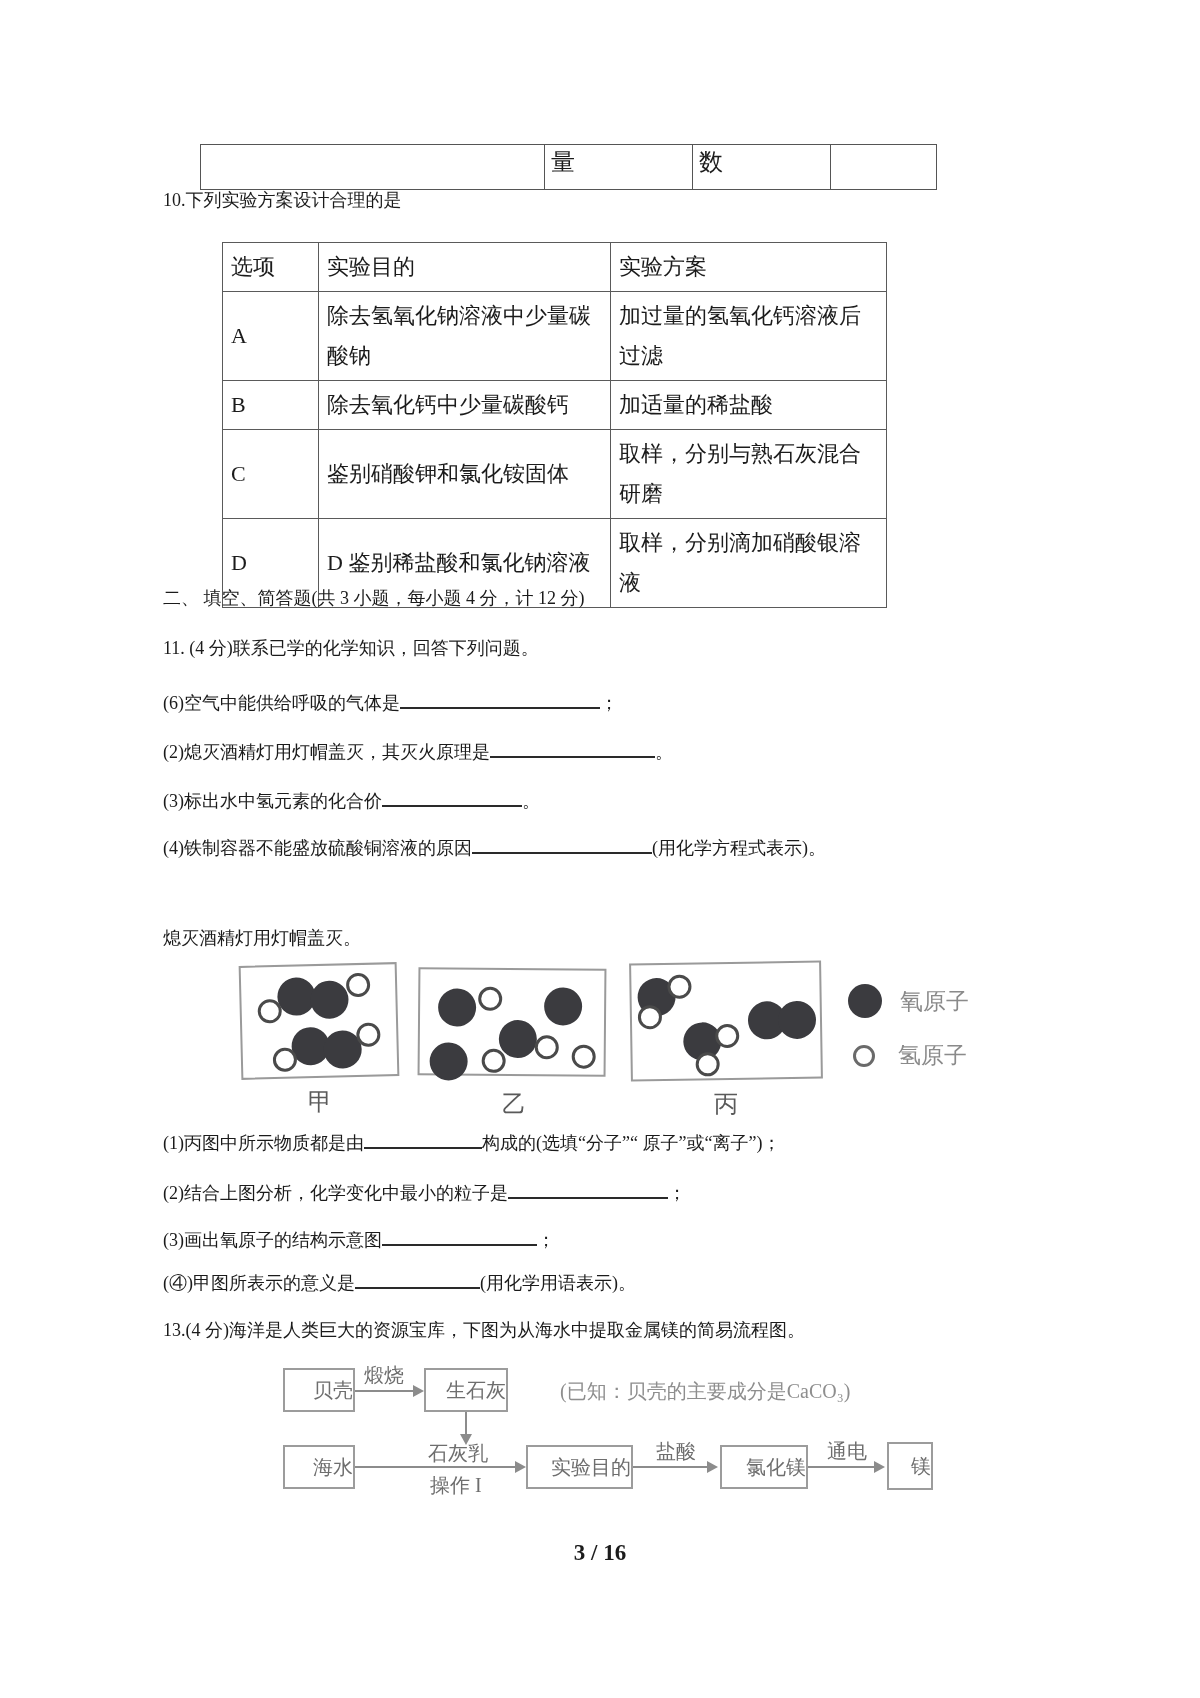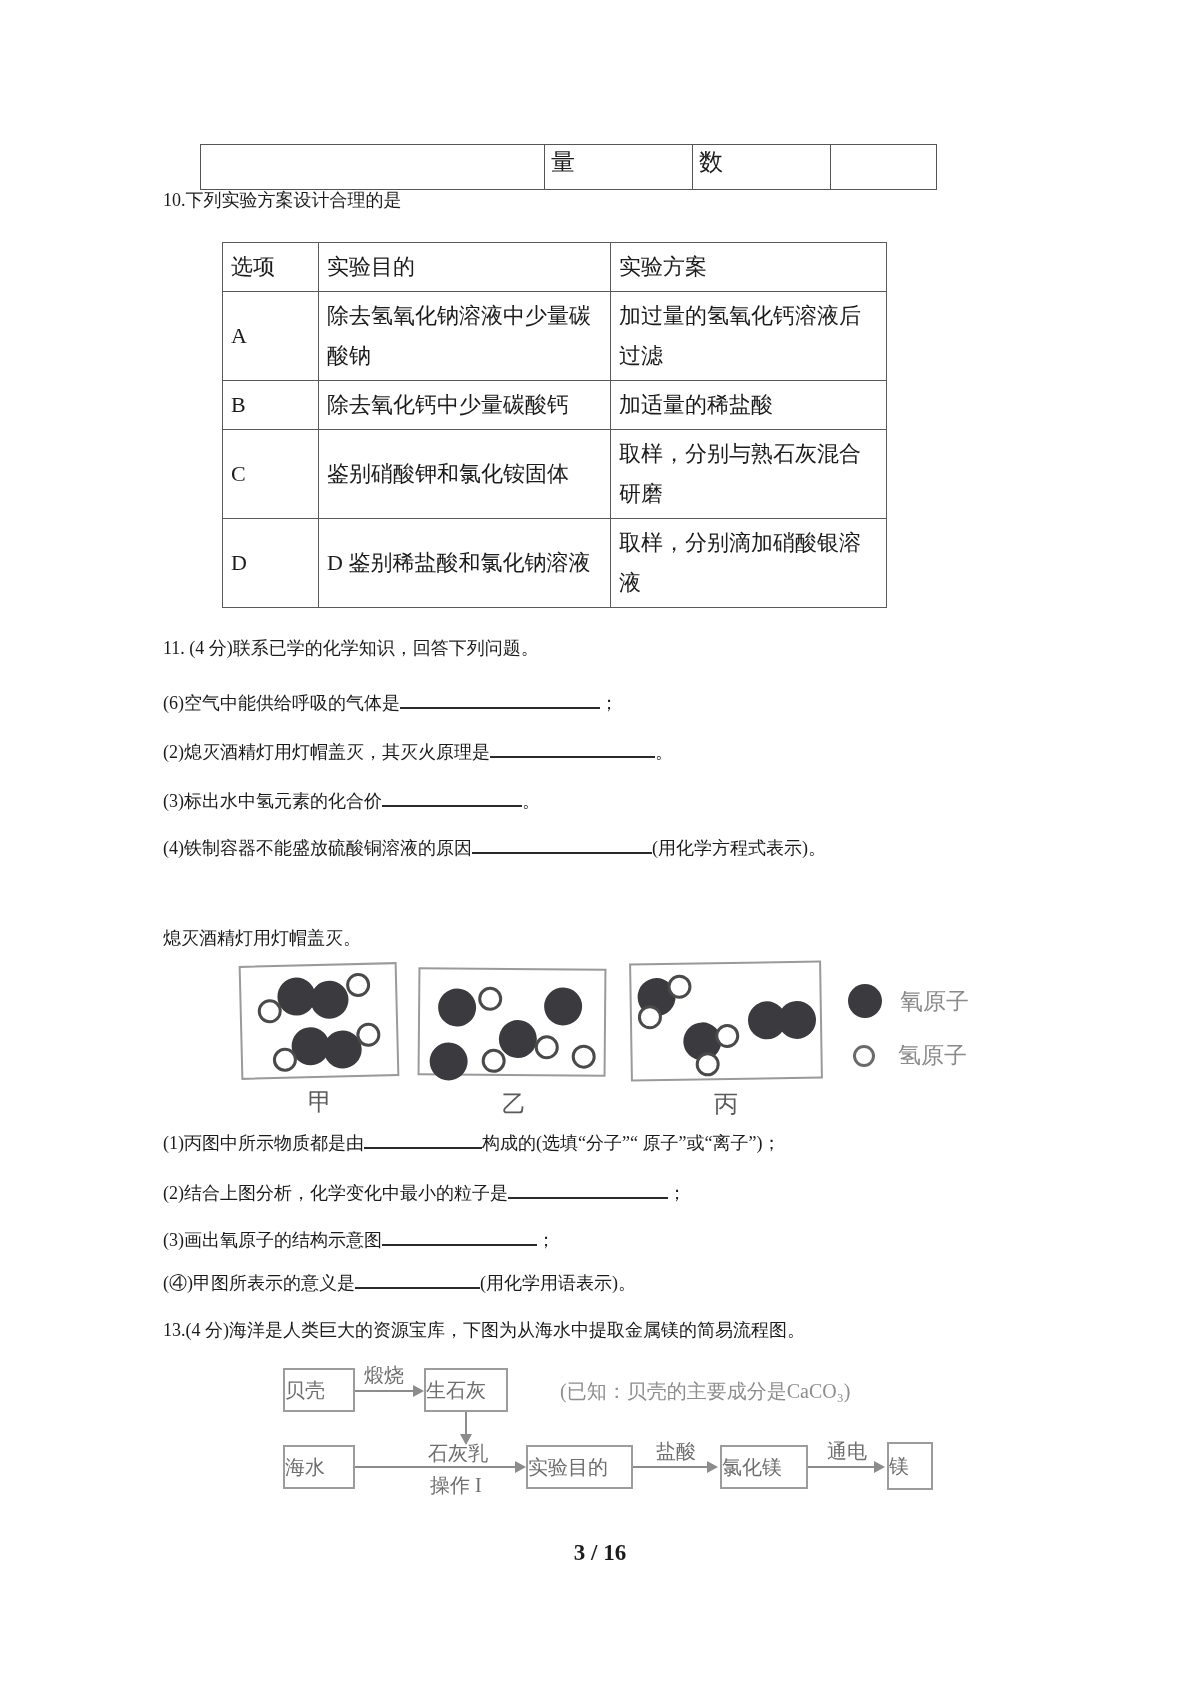--- a/index.html
+++ b/index.html
@@ -24,21 +24,21 @@
   .atom{position:absolute;border-radius:50%;box-sizing:border-box;}
   .atom.o{width:38px;height:38px;background:#3b3b3f;z-index:1;}
   .atom.h{width:24px;height:24px;background:#fff;border:3px solid #4a4a4a;z-index:2;}
   .panel-label{position:absolute;font-size:24px;color:#5a5a5a;}
   .legend{position:absolute;left:668px;top:14px;width:190px;color:#8a8a8a;font-size:23px;}
   .legend-row{position:absolute;left:0;display:flex;align-items:center;gap:18px;}
   .legend-o{width:34px;height:34px;border-radius:50%;background:#3b3b3f;}
   .legend-h{width:22px;height:22px;border-radius:50%;background:#fff;border:3px solid #6a6a6a;box-sizing:border-box;margin-left:5px;margin-right:5px;}
   
   .flow{left:260px;top:1360px;width:700px;height:140px;color:#6e6e6e;font-size:20px;}
-  .fbox{position:absolute;border:2px solid #9c9c9c;box-sizing:border-box;display:flex;align-items:center;justify-content:flex-start;background:#fff;}
+  .fbox{position:absolute;border:2px solid #9c9c9c;box-sizing:border-box;display:flex;align-items:center;justify-content:flex-end;background:#fff;}
   .fline{position:absolute;background:#8c8c8c;height:2px;}
   .fhead-r{position:absolute;width:0;height:0;border-top:6px solid transparent;border-bottom:6px solid transparent;border-left:11px solid #8c8c8c;}
   .fvline{position:absolute;background:#8c8c8c;width:2px;}
   .fhead-d{position:absolute;width:0;height:0;border-left:6px solid transparent;border-right:6px solid transparent;border-top:11px solid #8c8c8c;}
   .flabel{position:absolute;white-space:nowrap;}
   .footer{left:0;top:1540px;width:1200px;text-align:center;font-size:23px;font-weight:bold;}
 </style>
 </head>
 <body>
 
@@ -81,20 +81,21 @@
       <td>取样，分别与熟石灰混合研磨</td>
     </tr>
     <tr>
       <td>D</td>
       <td>D 鉴别稀盐酸和氯化钠溶液</td>
       <td>取样，分别滴加硝酸银溶液</td>
     </tr>
   </tbody>
     </table>
 
+  <div class="abs line" style="left:163px;top:586px">二、 填空、简答题(共 3 小题，每小题 4 分，计 12 分)</div>
 
   <div class="abs line" style="left:163px;top:636px">11. (4 分)联系已学的化学知识，回答下列问题。</div>
   <div class="abs line" style="left:163px;top:688px">
     <span>(6)空气中能供给呼吸的气体是</span><span class="blank" style="width:200px"></span><span>；</span>
   </div>
   <div class="abs line" style="left:163px;top:737px">
     <span>(2)熄灭酒精灯用灯帽盖灭，其灭火原理是</span><span class="blank" style="width:165px"></span><span>。</span>
   </div>
   <div class="abs line" style="left:163px;top:786px">
     <span>(3)标出水中氢元素的化合价</span><span class="blank" style="width:140px"></span><span>。</span>

